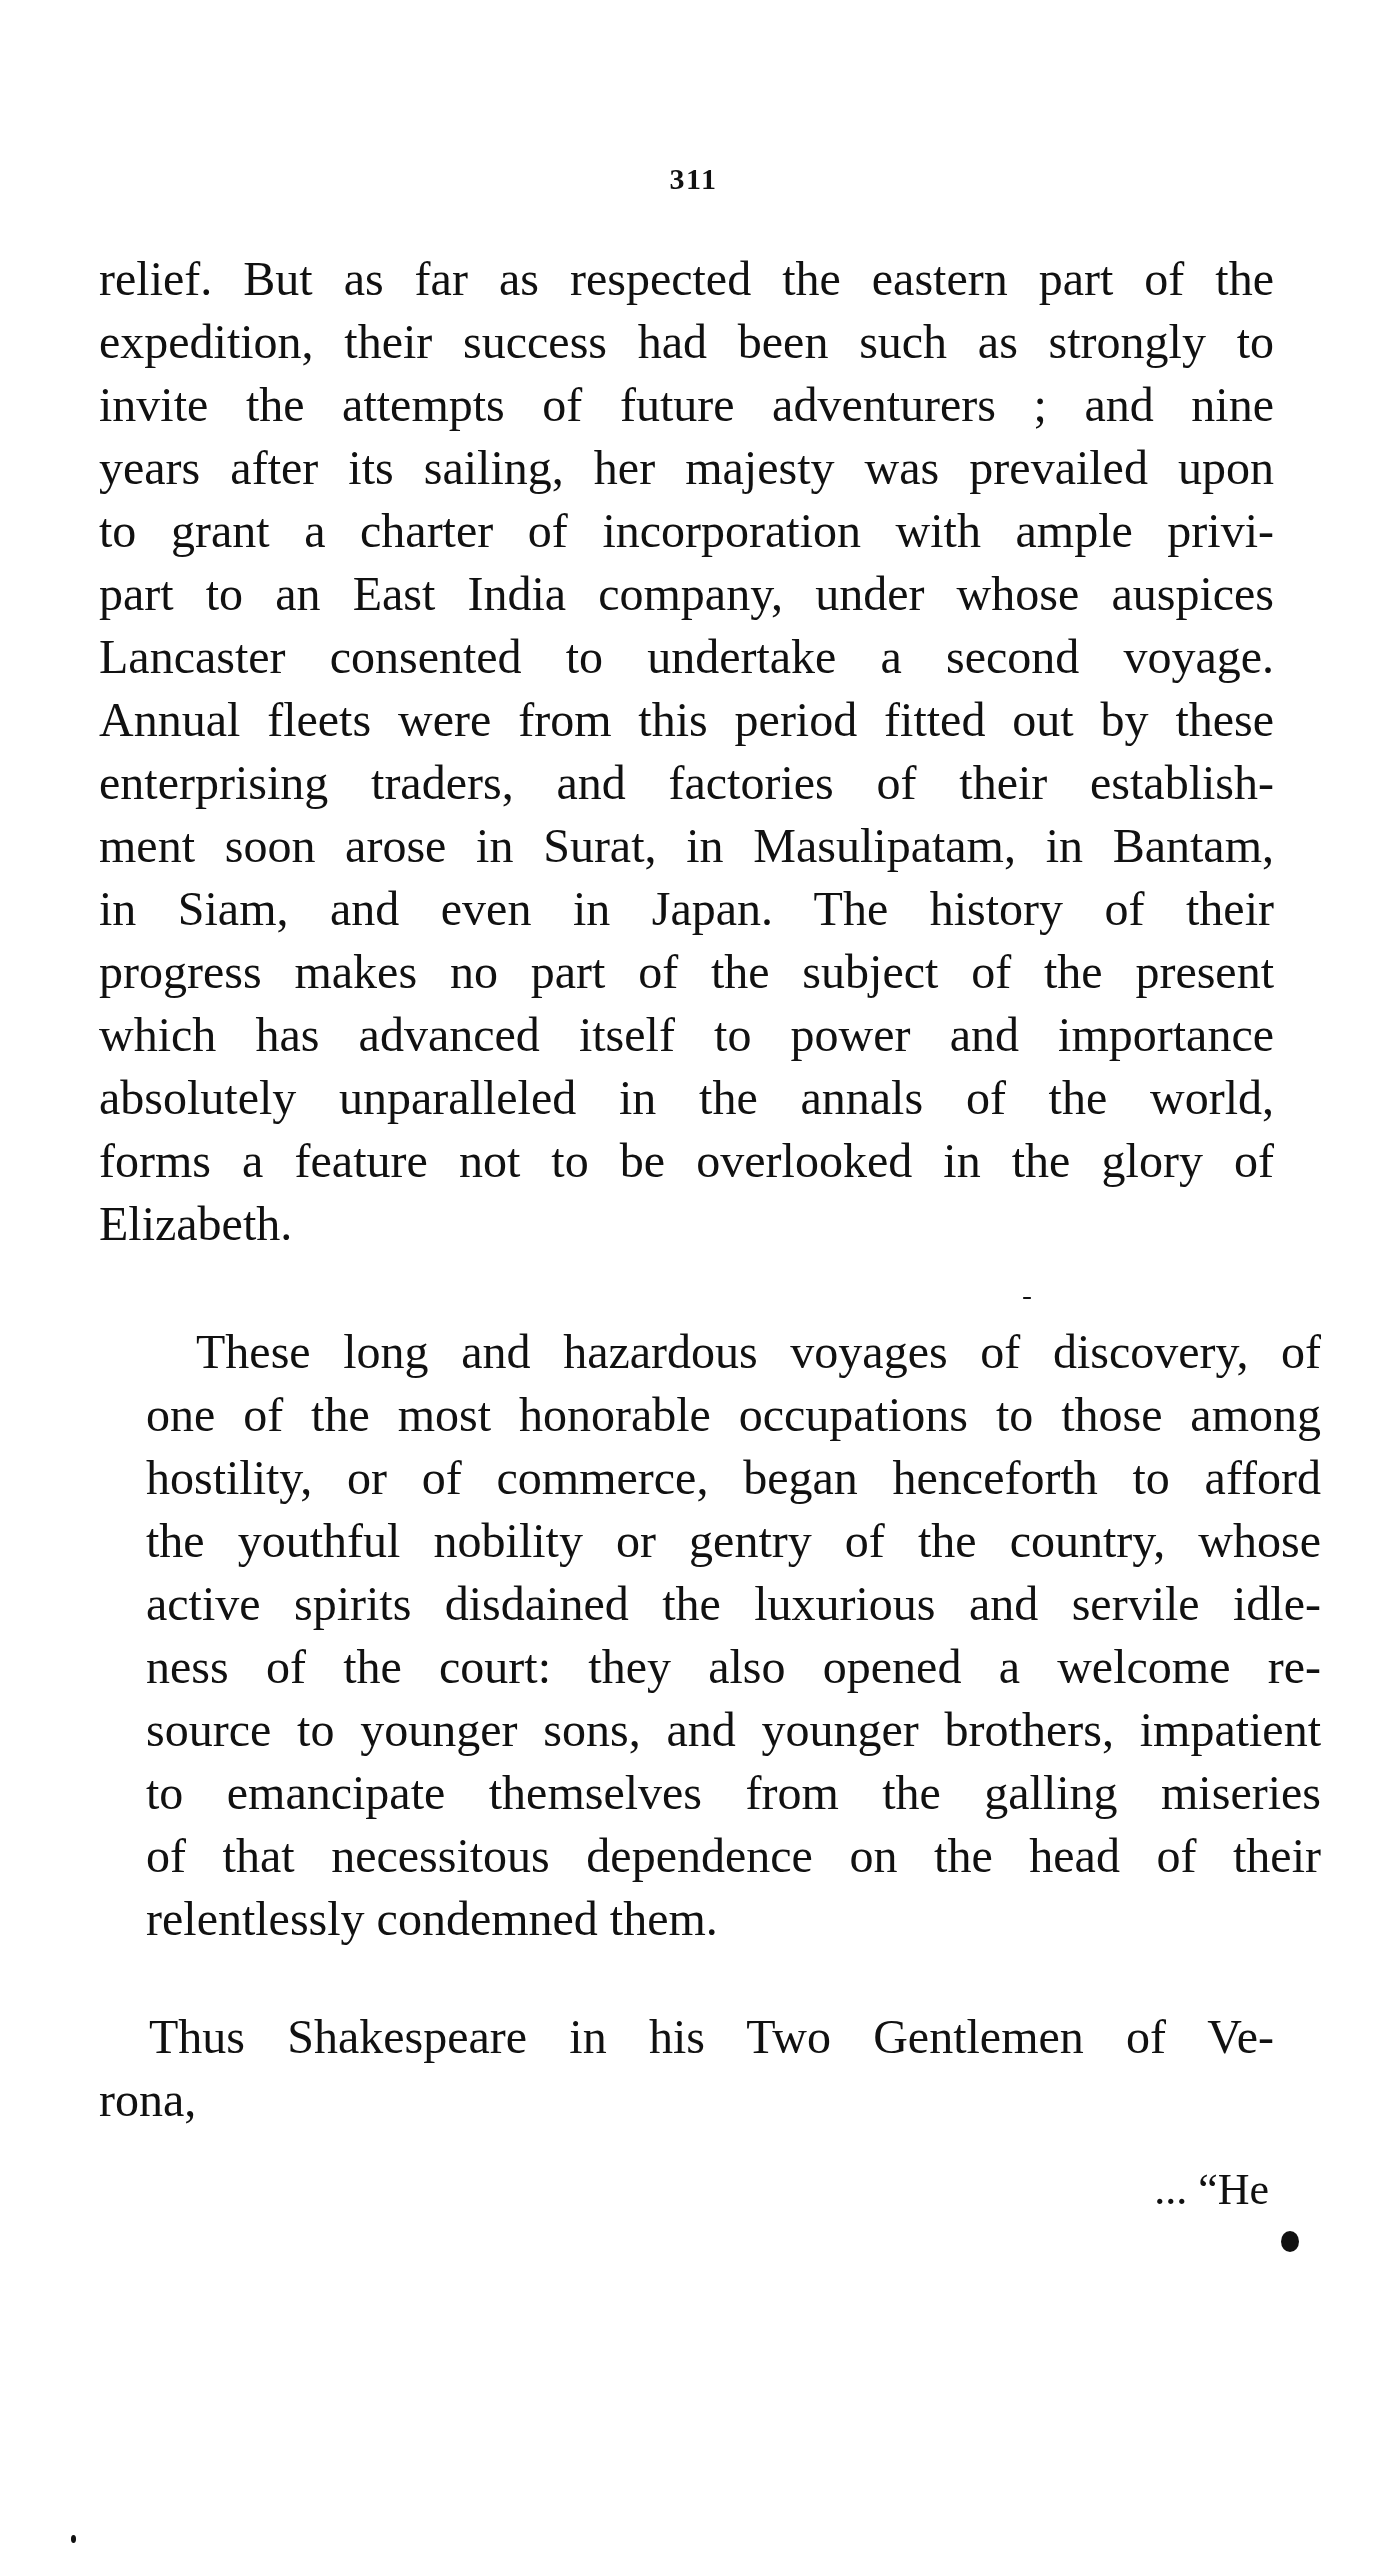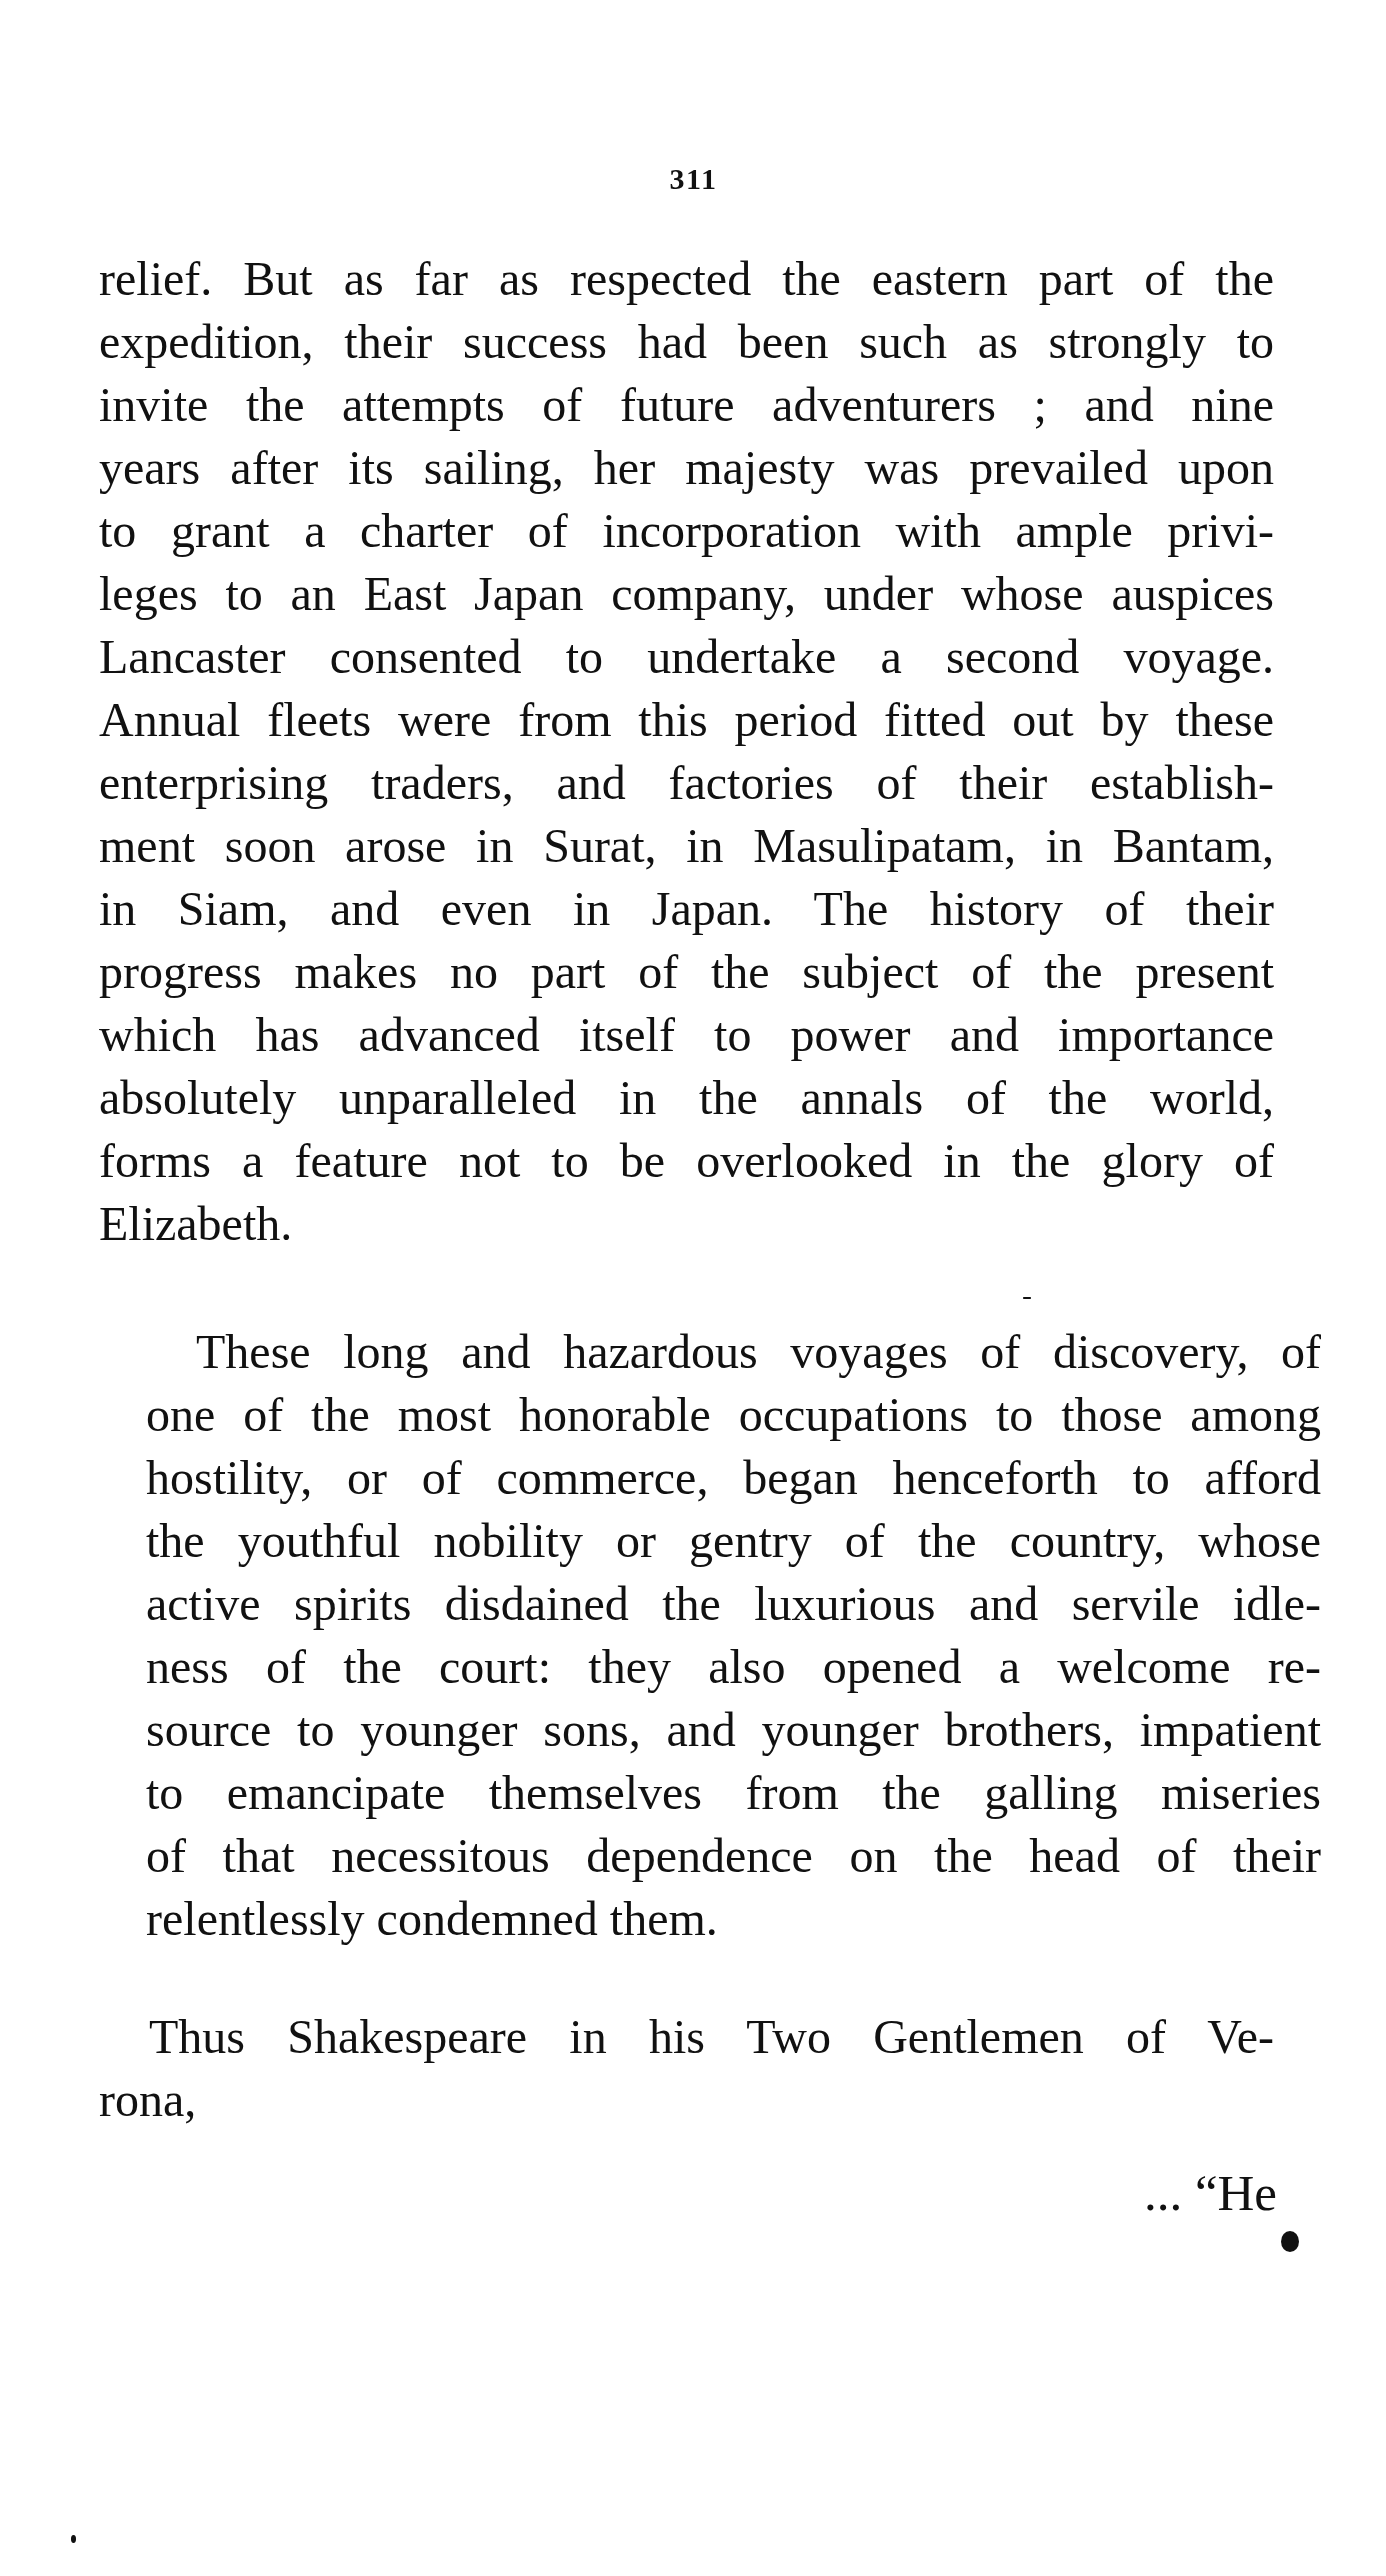--- a/index.html
+++ b/index.html
@@ -14,37 +14,37 @@
     font-size: 30px; font-weight: bold; letter-spacing: 1.6px;
   }
   .text-block {
     position: absolute; left: 99px; width: 1175px;
     font-size: 48px; line-height: 63px;
   }
   .line { display: block; white-space: nowrap; text-align: justify; text-align-last: justify; }
   .line.last { text-align-last: left; }
   .line.indent { padding-left: 50px; }
   .catchword {
-    position: absolute; top: 2164px; right: 110px; font-size: 51px;
+    position: absolute; top: 2164px; right: 118px; font-size: 44px;
   }
   .mark { position: absolute; background: #111; border-radius: 50%; }
 </style>
 </head>
 <body>
 
 <div class="page">
   <div class="page-number">311</div>
 
   <div class="text-block" style="top:247px;" id="p0">
       <span class="line">relief.  But as far as respected the eastern part of the</span>
       <span class="line">expedition, their success had been such as strongly to</span>
       <span class="line">invite the attempts of future adventurers ; and nine</span>
       <span class="line">years after its sailing, her majesty was prevailed upon</span>
       <span class="line">to grant a charter of incorporation with ample privi-</span>
-      <span class="line">leges to an East Japan company, under whose auspices</span>
+      <span class="line">part to an East India company, under whose auspices</span>
       <span class="line">Lancaster consented to undertake a second voyage.</span>
       <span class="line">Annual fleets were from this period fitted out by these</span>
       <span class="line">enterprising traders, and factories of their establish-</span>
       <span class="line">ment soon arose in Surat, in Masulipatam, in Bantam,</span>
       <span class="line">in Siam, and even in Japan.  The history of their</span>
       <span class="line">progress makes no part of the subject of the present</span>
       <span class="line">which has advanced itself to power and importance</span>
       <span class="line">absolutely unparalleled in the annals of the world,</span>
       <span class="line">forms a feature not to be overlooked in the glory of</span>
       <span class="line last">Elizabeth.</span>

